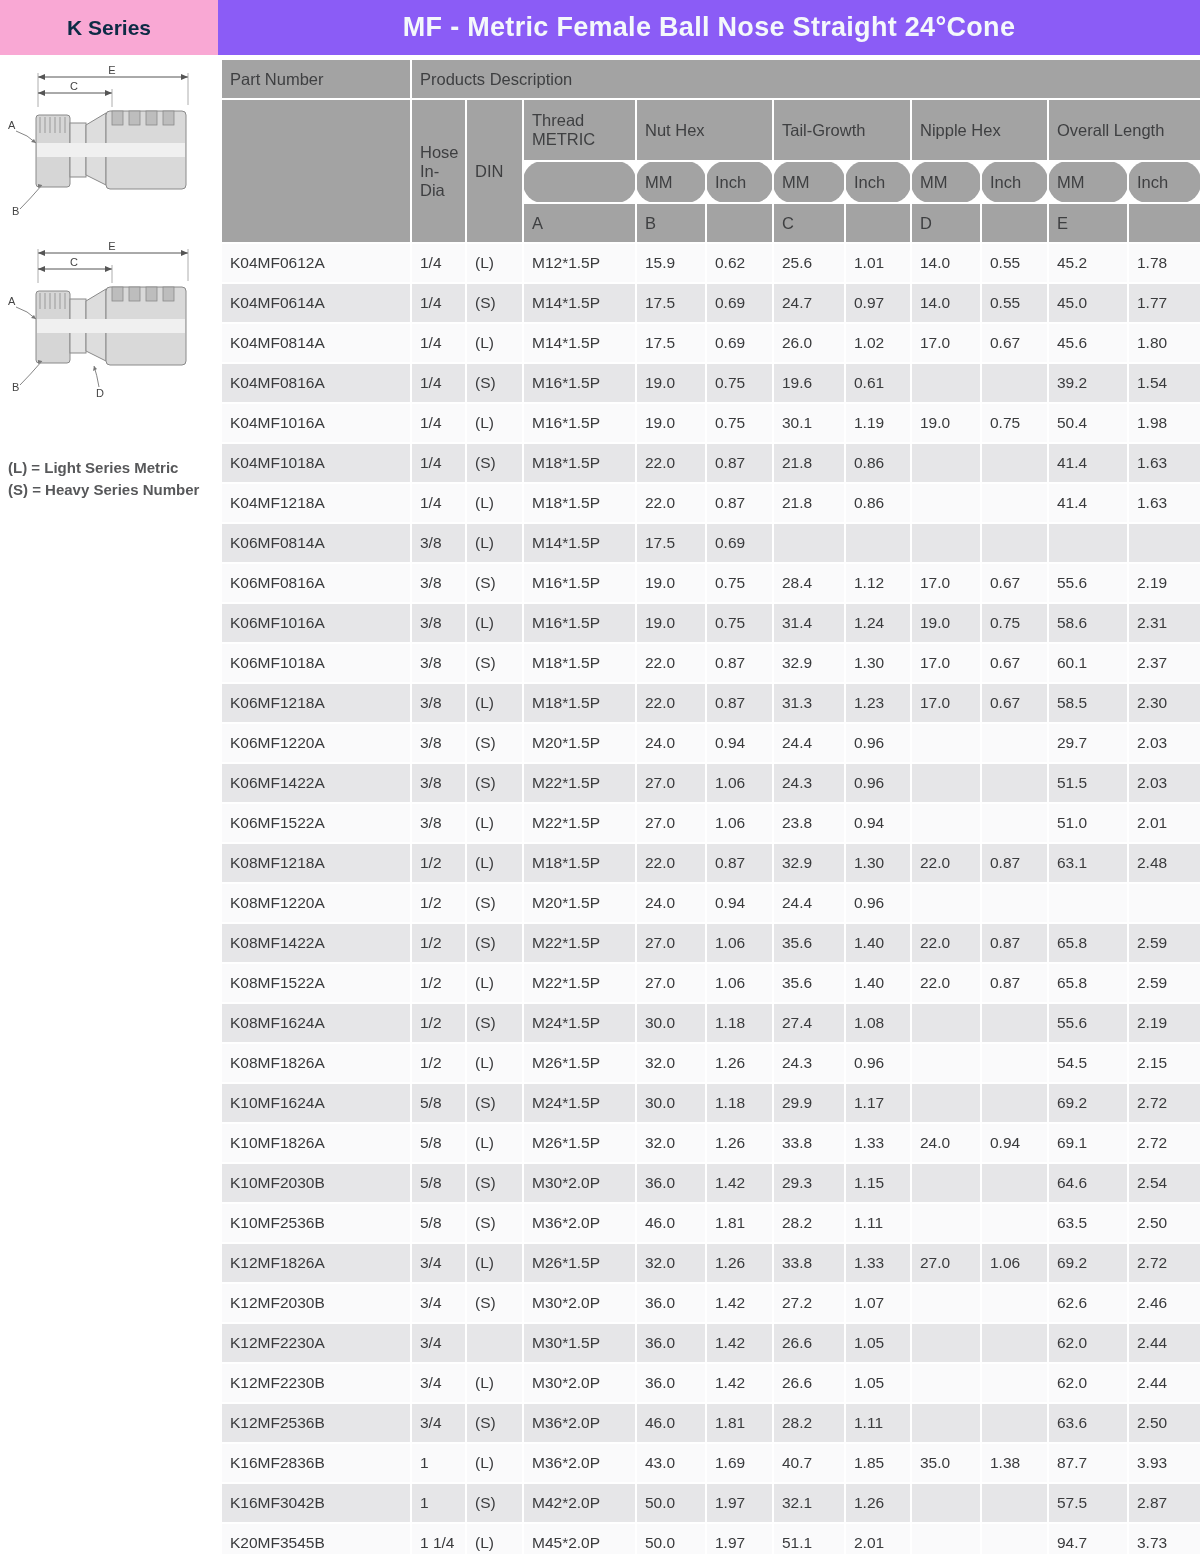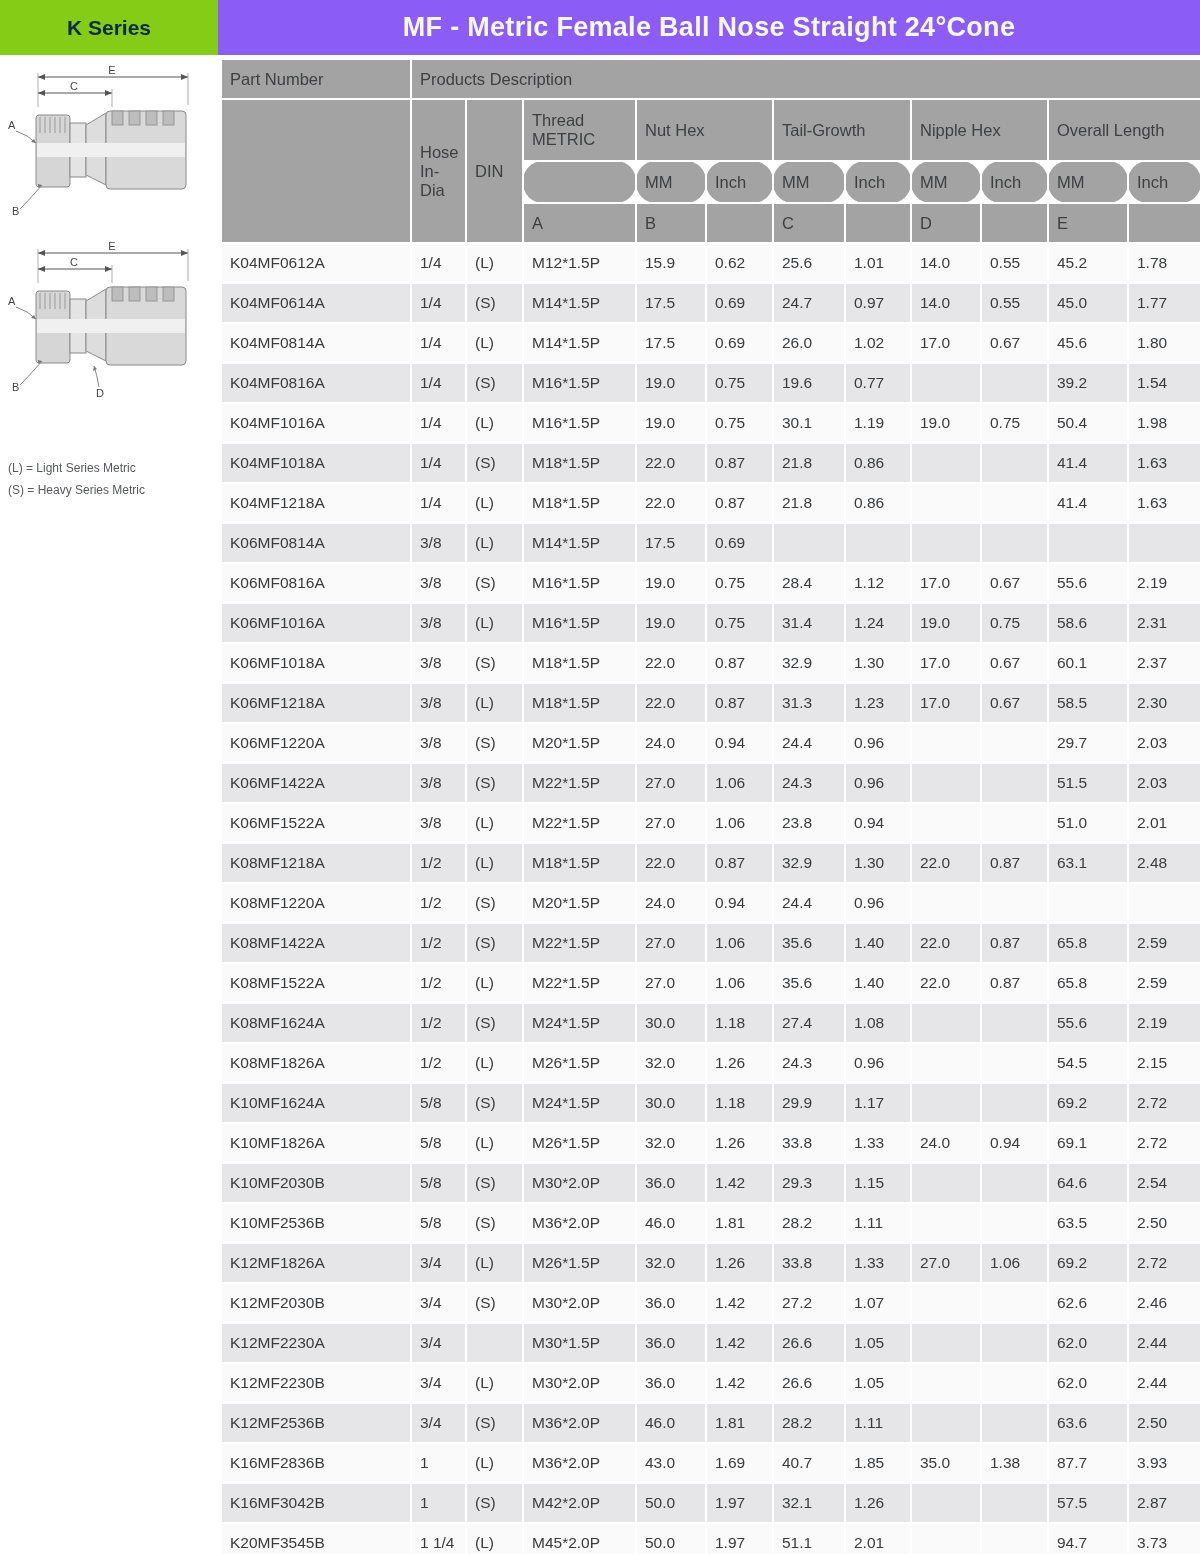--- a/index.html
+++ b/index.html
@@ -2,30 +2,30 @@
 <html><head>
 <meta charset="utf-8">
 <style>
   * { margin:0; padding:0; box-sizing:border-box; }
   html,body { width:1200px; height:1554px; background:#ffffff;
     font-family:"Liberation Sans", sans-serif; }
   .page { position:relative; width:1200px; height:1554px; overflow:hidden; }
 
   
   .banner-series { position:absolute; left:0; top:0; width:218px; height:55px;
-    background:#84cc16; display:flex; align-items:center; justify-content:center; }
+    background:#f9a8d4; display:flex; align-items:center; justify-content:center; }
   .banner-series span { color:#0d2b45; font-size:21px; font-weight:700; }
   .banner-title { position:absolute; left:218px; top:0; width:982px; height:55px;
     background:#8b5cf6; display:flex; align-items:center; justify-content:center; }
   .banner-title span { color:#f4f8fb; font-size:27px; font-weight:700; letter-spacing:0.3px; }
 
   
   .sidebar { position:absolute; left:0; top:55px; width:218px; height:1499px; background:#fff; }
   .diagram { display:block; margin:8px 0 0 0; }
-  .legend { margin:40px 0 0 8px; color:#57585a; font-size:12px; line-height:22px; }
+  .legend { margin:40px 0 0 8px; color:#57585a; font-size:15px; line-height:22px;font-weight:bold; }
 
   
   .table-wrap { position:absolute; left:220px; top:58px; width:980px; }
   table { border-collapse:collapse; table-layout:fixed; width:980px; }
   th, td { border:2px solid #ffffff; font-weight:400; text-align:left; vertical-align:middle;
     overflow:hidden; white-space:normal; }
   thead th { background:#a3a3a3; color:#3e3f41; font-size:16.5px; padding:4px 8px; }
   tr.h1 th { height:40px; }
   tr.h2 th { height:62px; vertical-align:middle; }
   tr.h3 th { height:42px;border-radius:20px; }
@@ -131,21 +131,21 @@
       <text class="dimtext" x="12" y="152">B</text>
       <path d="M20 146 Q30 136 42 122" fill="none" stroke="#777" stroke-width="0.9"></path>
       <path d="M42 122 l-4 3 0 -4 z" fill="#777"></path>
       <text class="dimtext" x="96" y="158">D</text>
       <path d="M99 148 Q97 136 94 127" fill="none" stroke="#777" stroke-width="0.9"></path>
       <path d="M94 127 l-1 5 4 -2 z" fill="#777"></path>
     </svg>
 
     <div class="legend">
       <div>(L) = Light Series Metric</div>
-      <div>(S) = Heavy Series Metric</div>
+      <div>(S) = Heavy Series Number</div>
     </div>
   </div>
 
   <div class="table-wrap">
     <table>
       <colgroup>
         <col style="width:190px">
           <col style="width:55px">
           <col style="width:57px">
         <col style="width:113px">
@@ -240,21 +240,21 @@
     <td>1.80</td>
   </tr>
           <tr>
     <td>K04MF0816A</td>
     <td>1/4</td>
     <td>(S)</td>
     <td>M16*1.5P</td>
     <td>19.0</td>
     <td>0.75</td>
     <td>19.6</td>
-    <td>0.77</td>
+    <td>0.61</td>
     <td></td>
     <td></td>
     <td>39.2</td>
     <td>1.54</td>
   </tr>
           <tr>
     <td>K04MF1016A</td>
     <td>1/4</td>
     <td>(L)</td>
     <td>M16*1.5P</td>

